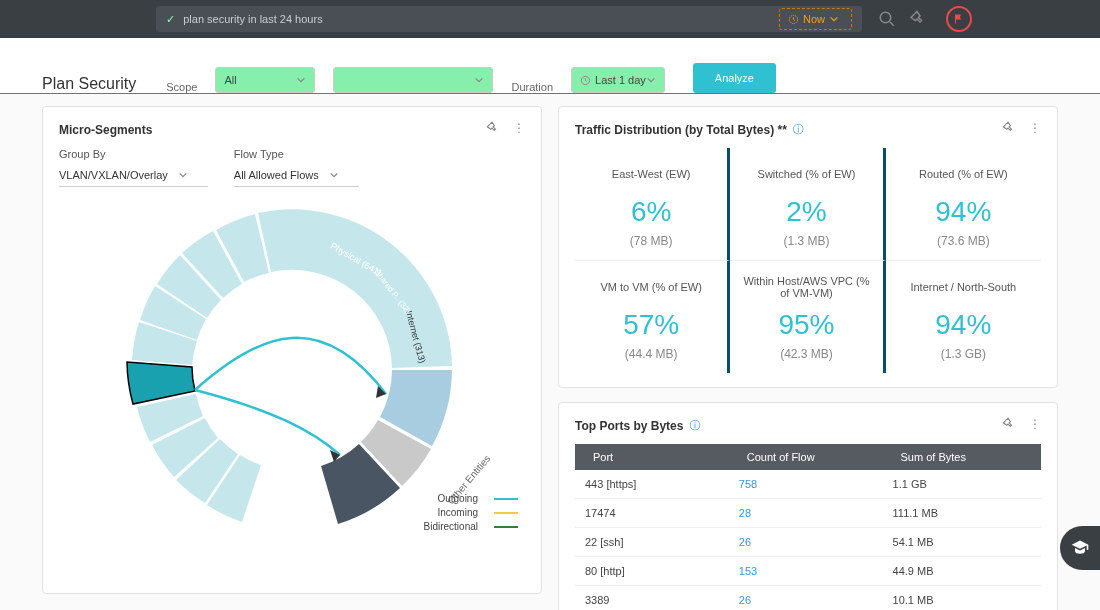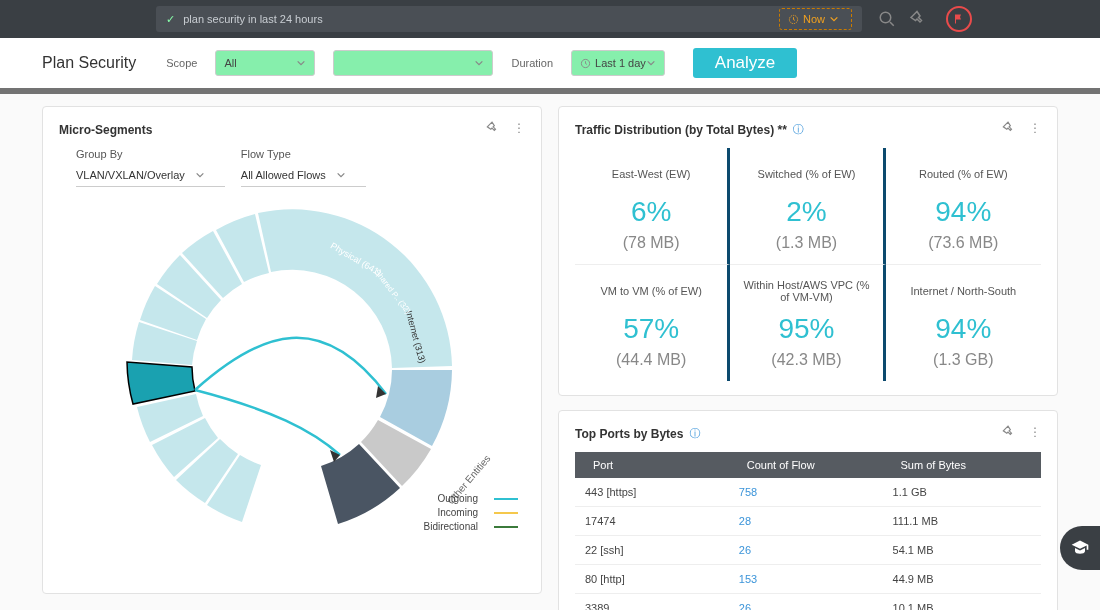--- a/index.html
+++ b/index.html
@@ -9,58 +9,58 @@
 .topbar { height: 38px; background: #3a3f44; display: flex; align-items: center; padding: 0 10px; }
 .search-pill { flex: 0 0 706px; margin-left: 146px; height: 26px; background: #4a4f55; border-radius: 3px; display: flex; align-items: center; padding: 0 10px; color: #c8cdd2; font-size: 11px; position: relative; }
 .search-pill .check { color: #8fa; margin-right: 8px; font-size: 11px; }
 .now-btn { margin-left: auto; height: 22px; padding: 0 8px; border: 1px dashed #c97b00; border-radius: 3px; display: flex; align-items: center; color: #f0a020; font-size: 11px; cursor: pointer; }
 .now-btn svg { margin-right: 4px; }
 .top-icons { display: flex; align-items: center; gap: 12px; margin-left: 16px; }
 .top-ico { width: 18px; height: 18px; color: #888; cursor: pointer; }
 .flag-badge { width: 26px; height: 26px; border: 2px solid #e94b4b; border-radius: 50%; display: flex; align-items: center; justify-content: center; color: #e94b4b; margin-left: 20px; cursor: pointer; }
 
 
-.controls { height: 56px; border-bottom: 6px solid #737373; display: flex; align-items: center; padding: 0 42px; gap: 18px; background: #fff; }
+.controls { height: 56px; border-bottom: 1px solid #737373; display: flex; align-items: flex-end; padding: 0 42px; gap: 18px; background: #fff; }
 .page-title { font-size: 16px; font-weight: 400; color: #333; margin-right: 12px; }
 .ctl-lbl { font-size: 11px; color: #666; }
 .sel { height: 26px; min-width: 100px; border: 1px solid #ccc; border-radius: 3px; display: flex; align-items: center; padding: 0 8px; font-size: 11px; color: #444; cursor: pointer; background: #86efac; position: relative; }
 .sel.wide { min-width: 160px; }
 .sel .chev { margin-left: auto; color: #888; }
-.analyze-btn { height: 30px; padding: 0 22px; background: #2fc0d1; color: #fff; border: none; border-radius: 3px; font-size: 17px; cursor: pointer; margin-left: 10px; }
+.analyze-btn { height: 30px; padding: 0 22px; background: #2fc0d1; color: #fff; border: none; border-radius: 3px; font-size: 11px; cursor: pointer; margin-left: 10px; }
 
 
 .main { display: flex; gap: 16px; padding: 12px 42px; }
 .col-l { flex: 0 0 500px; }
 .col-r { flex: 1; display: flex; flex-direction: column; gap: 14px; }
 .card { background: #fff; border: 1px solid #e2e2e2; border-radius: 4px; padding: 14px 16px; }
 .card-hd { display: flex; align-items: center; margin-bottom: 10px; }
 .card-title { font-size: 12px; font-weight: 700; color: #333; }
 .info-ico { margin-left: 6px; color: #3b94d9; font-size: 11px; }
 .card-actions { margin-left: auto; display: flex; gap: 14px; color: #888; }
 .card-actions span { cursor: pointer; }
 
 
-.ms-filters { display: flex; gap: 16px; margin-bottom: 8px; margin-left: 17px; }
+.ms-filters { display: flex; gap: 26px; margin-bottom: 8px; }
 .ms-f-lbl { font-size: 11px; color: #555; margin-bottom: 3px; display: block; }
 .ms-sel { height: 24px; border: none; border-bottom: 1px solid #ccc; display: flex; align-items: center; font-size: 11px; color: #333; cursor: pointer; padding-right: 20px; }
 .ms-sel .chev { margin-left: 10px; color: #888; }
 
 .donut-wrap { position: relative; width: 420px; height: 340px; margin: 0 auto; }
 .donut-legend { position: absolute; right: -16px; bottom: 0px; font-size: 10px; color: #444; }
 .donut-legend div { display: flex; align-items: center; justify-content: flex-end; gap: 16px; margin-bottom: 3px; }
 .legend-line { width: 24px; height: 2px; }
 
 
 .td-grid { display: grid; grid-template-columns: 1fr 1fr 1fr; }
 .td-cell { text-align: center; padding: 12px 8px; border-right: 3px solid #0c4a6e; border-bottom: 1px solid #eee; }
 .td-cell:nth-child(3n) { border-right: none; }
 .td-cell:nth-child(n+4) { border-bottom: none; }
 .td-lbl { font-size: 11px; color: #555; min-height: 28px; display: flex; align-items: center; justify-content: center; }
 .td-val { font-size: 28px; font-weight: 300; color: #2fc0d1; margin: 8px 0 6px; }
-.td-sub { font-size: 16px; color: #888; }
+.td-sub { font-size: 12px; color: #888; }
 
 
 .tp-tbl { width: 100%; border-collapse: collapse; font-size: 11px; }
 .tp-tbl thead th { background: #565b61; color: #fff; font-weight: 400; text-align: left; padding: 7px 18px; font-size: 11px; }
 .tp-tbl tbody td { padding: 8px 10px; border-bottom: 1px solid #eee; color: #444; }
 .tp-tbl tbody td.link { color: #3b94d9; cursor: pointer; }
 
 
 .grad-cap { position: fixed; right: 0; bottom: 40px; width: 40px; height: 44px; background: #3a3f44; border-top-left-radius: 22px; border-bottom-left-radius: 22px; display: flex; align-items: center; justify-content: center; color: #fff; cursor: pointer; }
 

